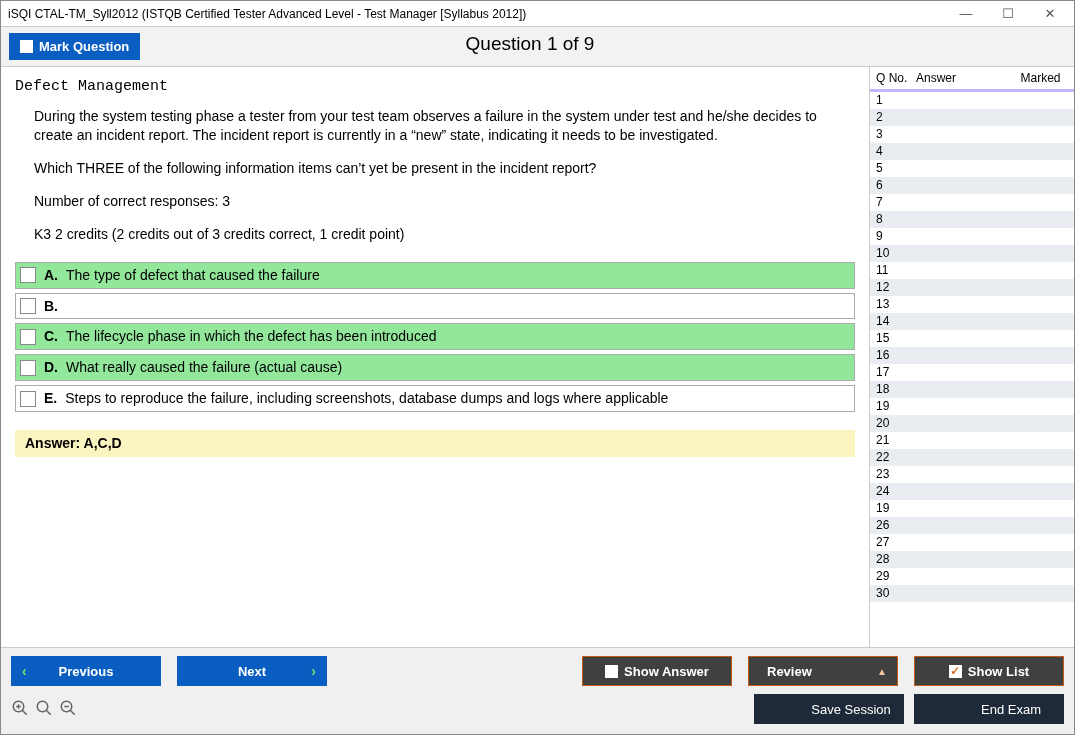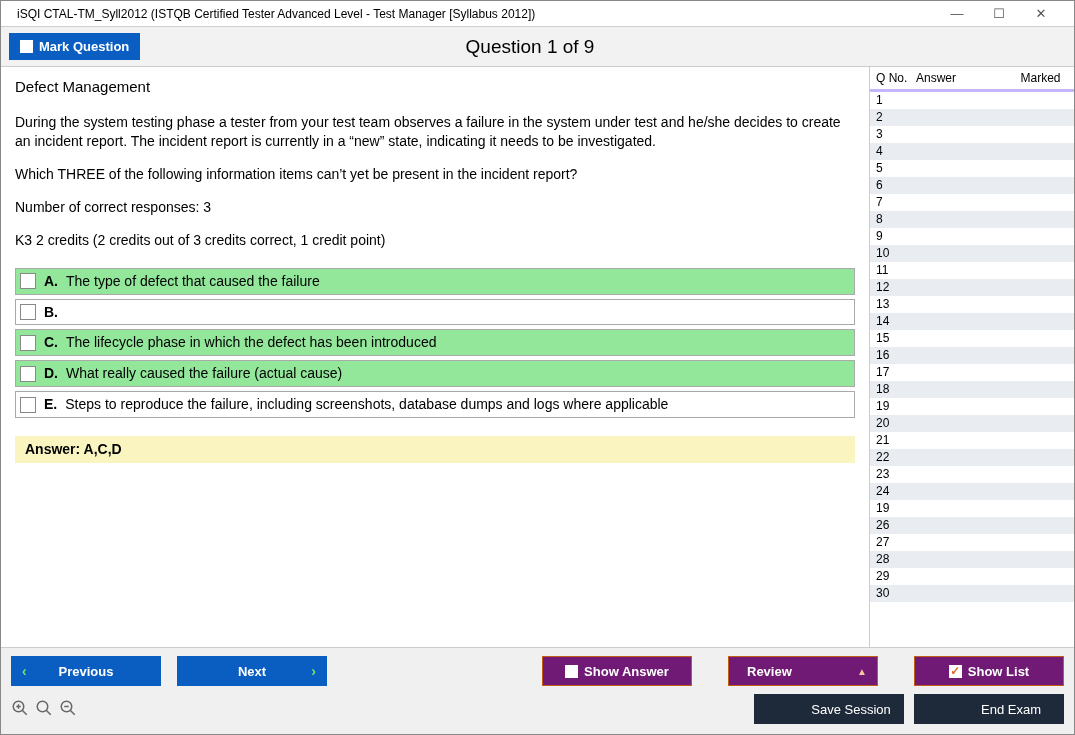--- a/index.html
+++ b/index.html
@@ -20,33 +20,32 @@
     position: relative;
     display: flex;
     flex-direction: column;
   }
   .titlebar {
     height: 26px;
     background: #fff;
     border-bottom: 1px solid #ccc;
     display: flex;
     align-items: center;
-    padding: 0 12px;
+    padding: 0 3px;
     font-size: 12px;
   }
   .titlebar .title { flex: 1; padding-left: 4px; }
   .win-controls { display: flex; gap: 0; }
   .win-btn {
     width: 42px; height: 26px;
     display: flex; align-items: center; justify-content: center;
     color: #555; font-size: 13px;
   }
   .header-row {
     display: flex;
-    align-items: center;
     padding: 6px 8px;
     background: #f2f2f2;
     border-bottom: 1px solid #ccc;
     position: relative;
   }
   .mark-btn {
     background: #0a5ec2;
     color: #fff;
     font-weight: bold;
     padding: 5px 10px;
@@ -72,22 +71,22 @@
     display: flex;
     overflow: hidden;
   }
   .main-pane {
     flex: 1;
     padding: 10px 14px;
     overflow: auto;
     font-size: 14px;
     line-height: 1.35;
   }
-  .topic { font-size: 15px; margin-bottom: 16px; }
-  .para { margin-bottom: 14px; }
+  .topic { font-size: 15px; margin-bottom: 10px; font-family: Liberation Mono, monospace; }
+  .para { margin-bottom: 14px; margin-left: 19px; }
   .options { margin-top: 18px; }
   .opt-row {
     border: 1px solid #aaa;
     margin-bottom: 4px;
     padding: 3px 4px;
     display: flex;
     align-items: center;
     gap: 8px;
     background: #fff;
     font-size: 14px;
@@ -154,33 +153,32 @@
     align-items: center;
     justify-content: center;
     gap: 8px;
     border: 1px solid #0a5ec2;
     font-size: 13px;
     position: relative;
   }
   .nav-btn .arrow-l { color: #6ee36e; position:absolute; left:10px; font-size:14px;}
   .nav-btn .arrow-r { color: #6ee36e; position:absolute; right:10px; font-size:14px;}
   .orange-btn {
-    background: #701a75;
+    background: #404040;
     color: #fff;
     font-weight: bold;
     width: 150px;
     height: 30px;
     display: flex;
     align-items: center;
     justify-content: center;
     gap: 6px;
     border: 1px solid #c25c17;
     font-size: 13px;
     position:relative;
-    margin-left:20px;
   }
   .orange-btn .chk {
     width: 13px; height: 13px; background:#fff; border:1px solid #fff;
     display:inline-flex; align-items:center; justify-content:center;
     color:#d9691e; font-size:12px; font-weight:bold;
   }
   .orange-btn.review { justify-content: flex-start; padding-left:18px;}
   .orange-btn.review .caret { position:absolute; right:10px; font-size:10px; color:#f4c79f;}
   .dark-btn {
     background: #1e2a3a;

